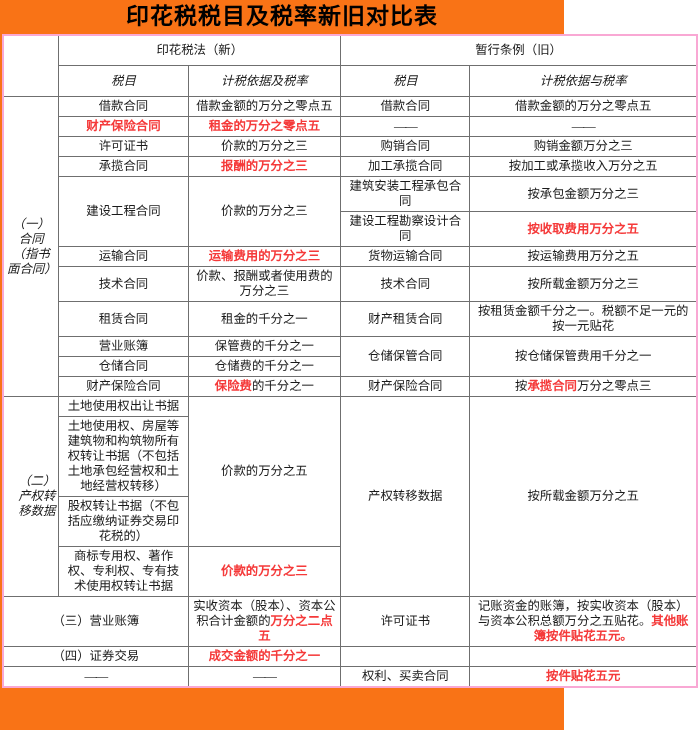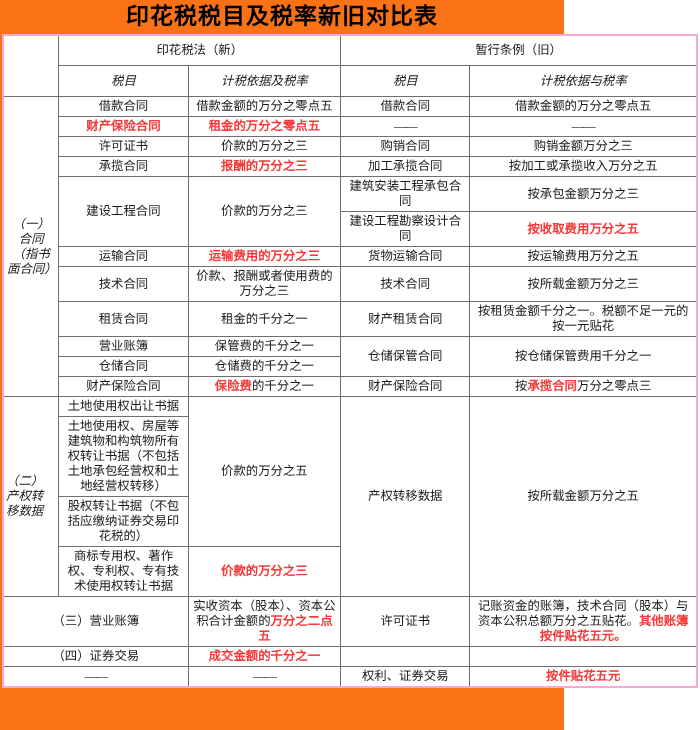--- a/index.html
+++ b/index.html
@@ -70,21 +70,21 @@
   td.vsep-left { border-left: 2px solid #000000; }
   td.cat-cell {
     font-size: 12.4px;
     line-height: 15px;
     text-align: left;
     padding-left: 4px;
     padding-right: 2px;
     letter-spacing: 0;
     font-style: italic;
   }
-  td.cat-cell.cat-center { text-align: left; padding-left: 2px; }
+  td.cat-cell.cat-center { text-align: right; padding-left: 2px; }
   td.sect-label { font-size: 12.6px; }
   .red { color: #f53a3a; font-weight: bold; }
   .blk { color: #1a1a1a; font-weight: normal; }
   .dash { letter-spacing: -1px; }
   td.tall { line-height: 15.5px; }
 </style>
 </head>
 <body>
 
 <div id="page">
@@ -194,30 +194,30 @@
           <td class="tall"><span class="blk">股权转让书据（不包括应缴纳证券交易印花税的）</span></td>
         </tr>
         <tr>
           <td class="tall"><span class="blk">商标专用权、著作权、专利权、专有技术使用权转让书据</span></td>
           <td class="tall"><span class="red">价款的万分之三</span></td>
         </tr>
         <tr>
           <td class="tall group-sep" colspan="2"><span class="blk">（三）营业账簿</span></td>
           <td class="tall group-sep"><span class="blk">实收资本（股本）、资本公积合计金额的</span><span class="red">万分之二点五</span></td>
           <td class="tall vsep-left group-sep"><span class="blk">许可证书</span></td>
-          <td class="tall group-sep"><span class="blk">记账资金的账簿，技术合同（股本）与资本公积总额万分之五贴花。</span><span class="red">其他账簿按件贴花五元。</span></td>
+          <td class="tall group-sep"><span class="blk">记账资金的账簿，按实收资本（股本）与资本公积总额万分之五贴花。</span><span class="red">其他账簿按件贴花五元。</span></td>
         </tr>
         <tr>
           <td class="tall" colspan="2"><span class="blk">（四）证券交易</span></td>
           <td class="tall"><span class="red">成交金额的千分之一</span></td>
           <td class="tall vsep-left"><span class="blk"></span></td>
           <td class="tall"><span class="blk"></span></td>
         </tr>
         <tr>
           <td class="tall" colspan="2"><span class="blk dash">——</span></td>
           <td class="tall"><span class="blk dash">——</span></td>
-          <td class="tall vsep-left"><span class="blk">权利、证券交易</span></td>
+          <td class="tall vsep-left"><span class="blk">权利、买卖合同</span></td>
           <td class="tall"><span class="red">按件贴花五元</span></td>
         </tr>
       </tbody>
   </table>
 
 </div>
 
 </body></html>

